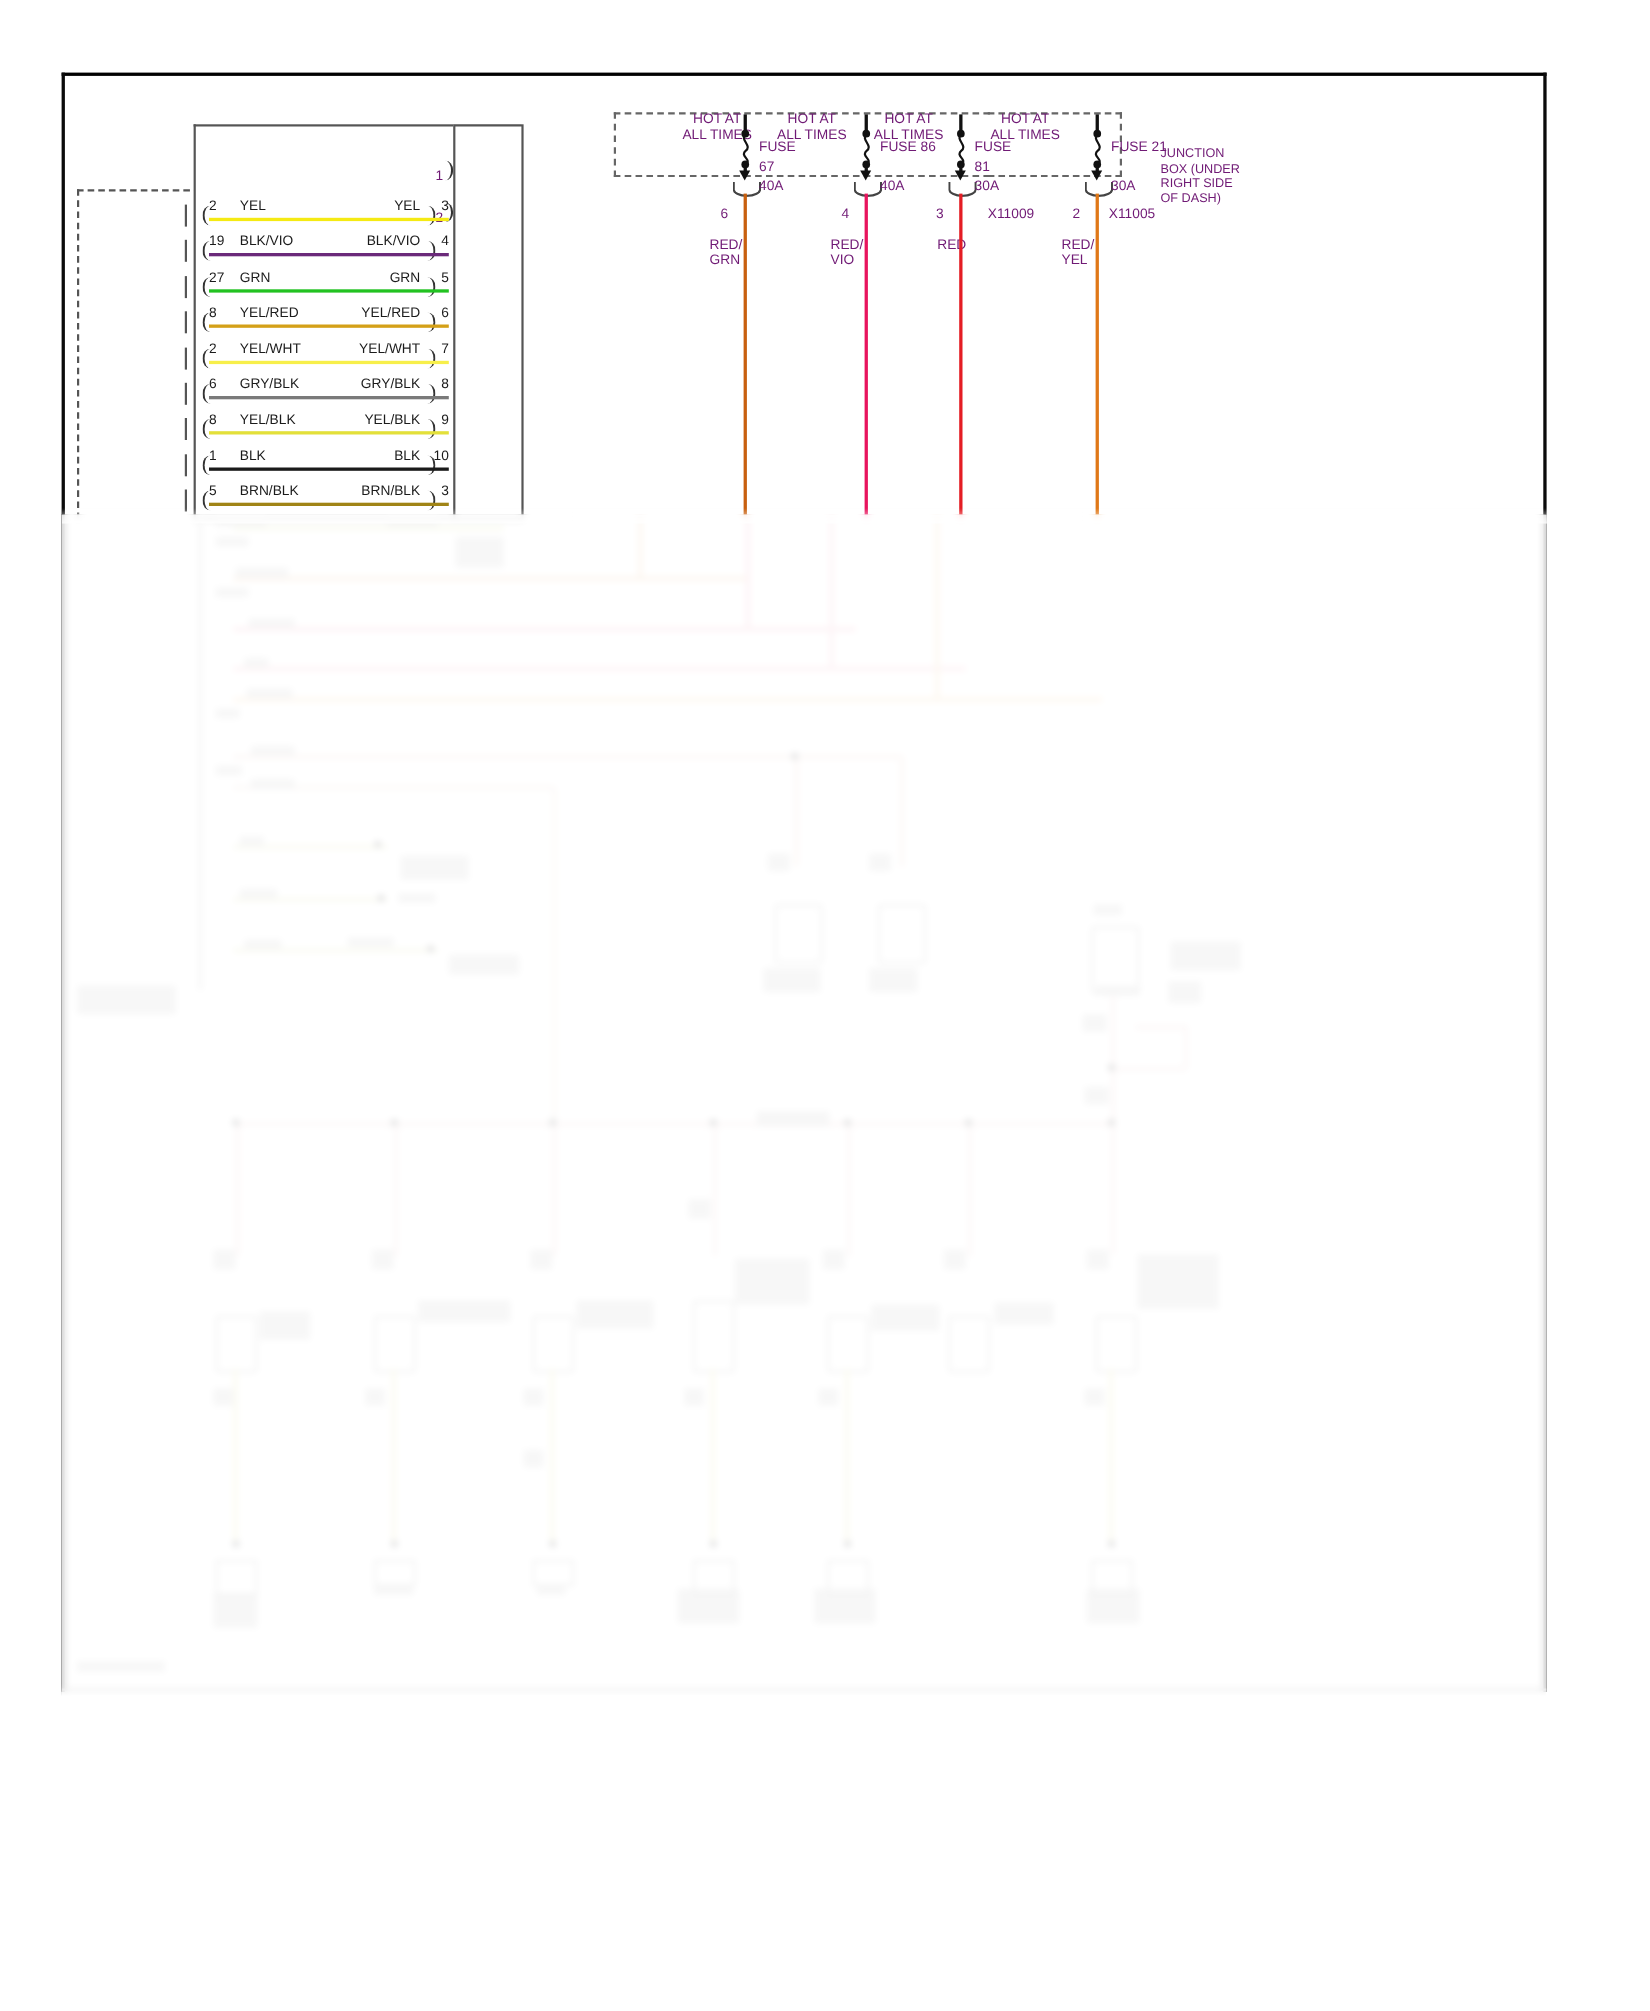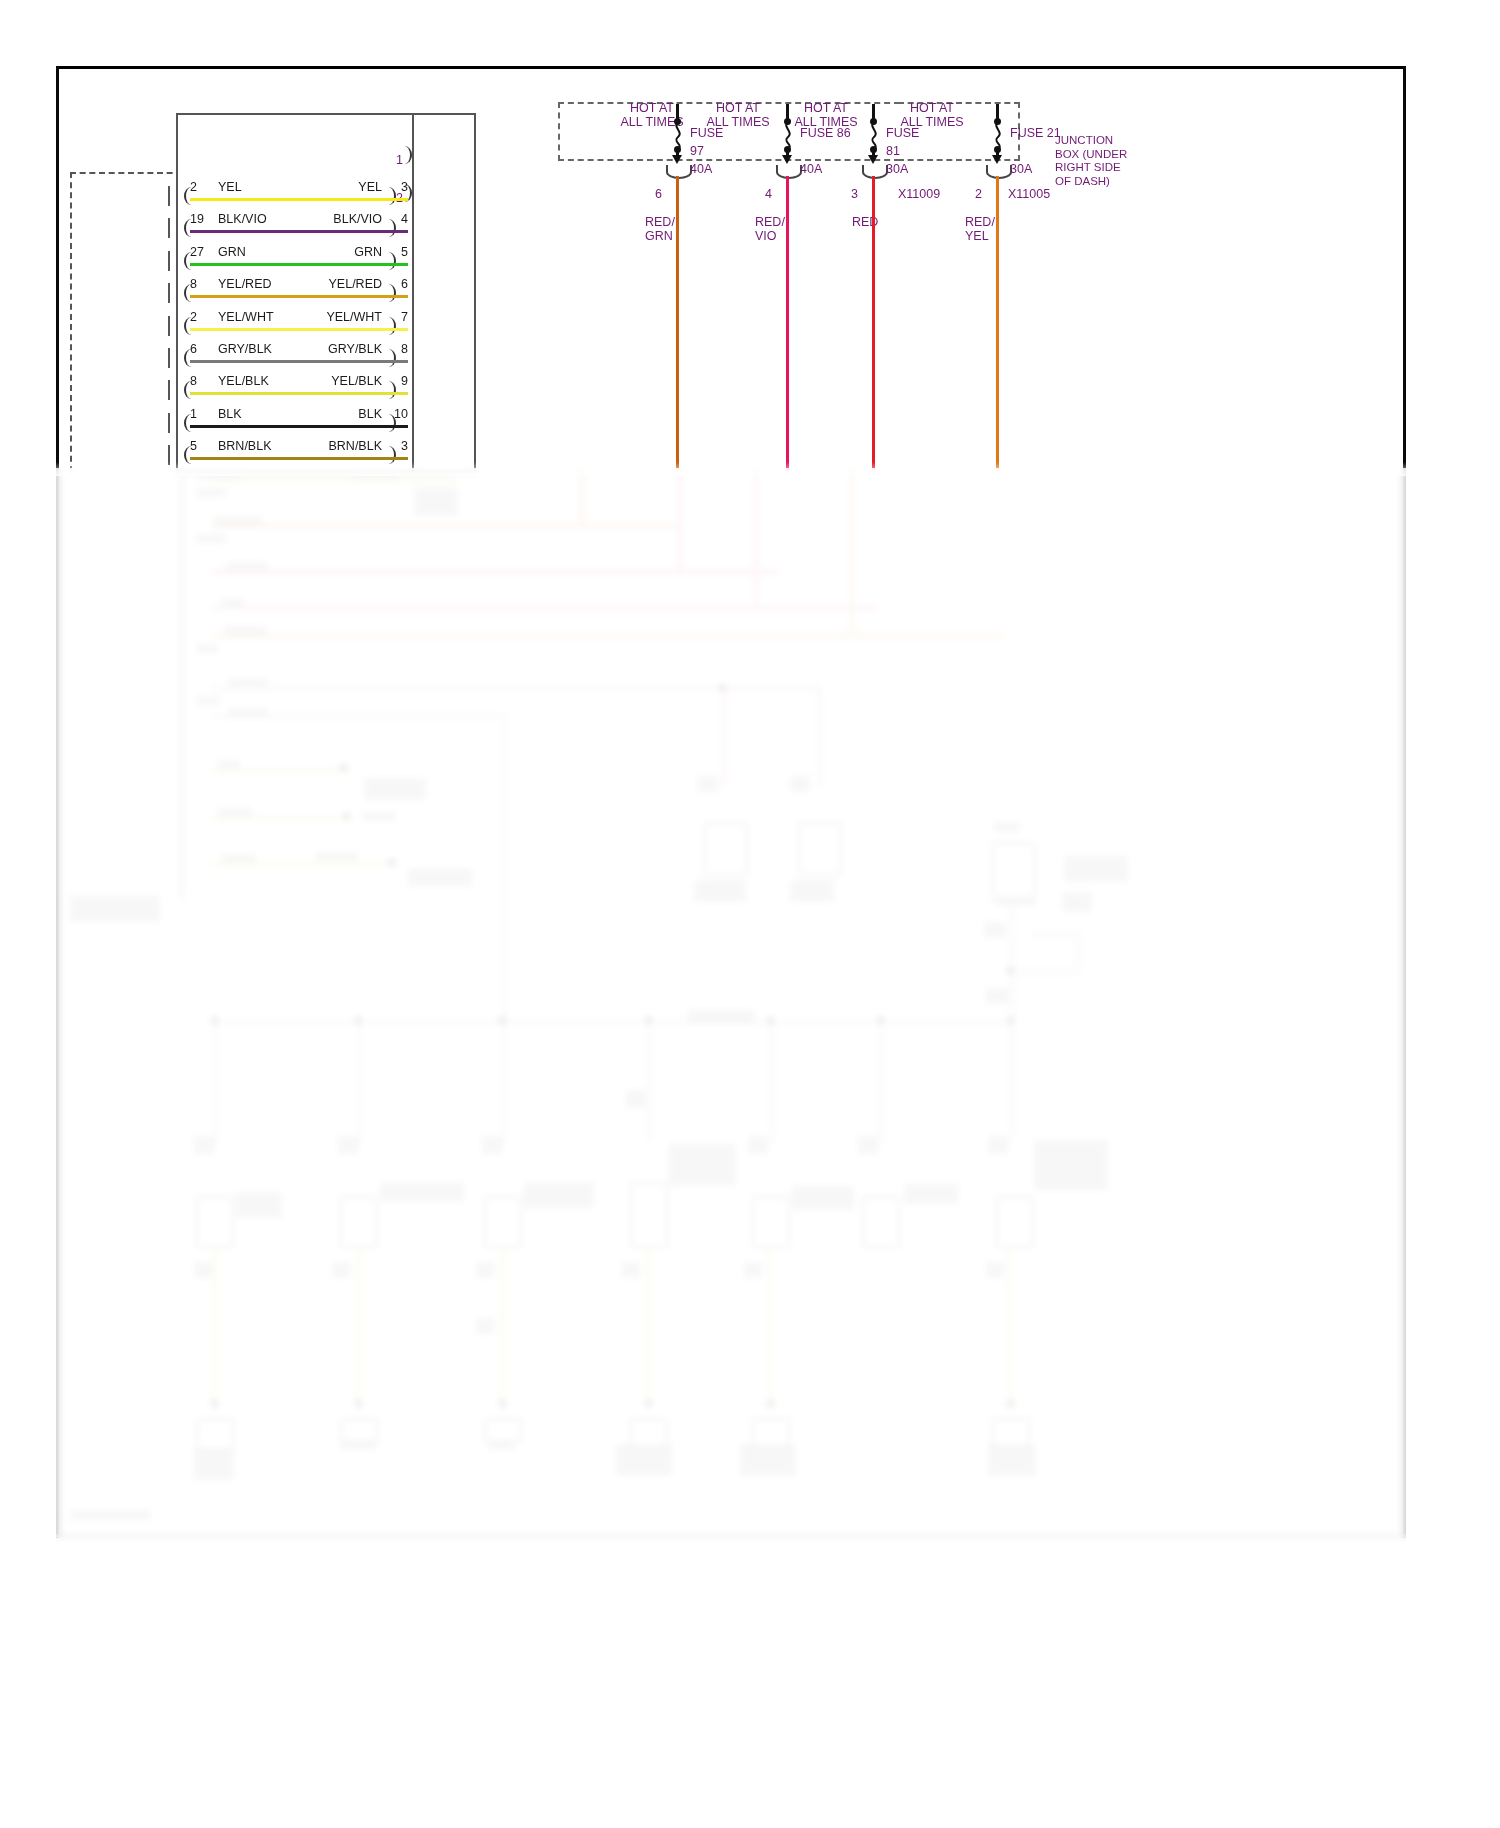--- a/index.html
+++ b/index.html
@@ -92,21 +92,21 @@
       <div class="dot" style="top:0;"></div>
       <svg width="16" height="28" style="position:absolute;left:-6px;top:4px;">
         <path d="M7 0 C 1 5, 13 10, 7 15 C 1 20, 13 23, 7 27" stroke="#111" stroke-width="2" fill="none"></path>
       </svg>
       <div class="dot" style="top:28px;"></div>
     </div>
     <div class="vwire" style="left:676px;top:148px;height:10px;background:#111;"></div>
     <div class="arrow" style="left:672px;top:155px;"></div>
     <div class="pin-arc" style="left:666px;top:165px;"></div>
     <div class="t" style="left:690px;top:111px;">FUSE</div>
-    <div class="t" style="left:690px;top:129px;">97</div>
+    <div class="t" style="left:690px;top:129px;">67</div>
     <div class="t" style="left:690px;top:147px;">40A</div>
     <div class="t" style="left:655px;top:172px;">6</div>
     <div class="t" style="left:645px;top:200px;width:40px;">RED/
 GRN</div>
     <div class="vwire" style="left:676px;top:176px;height:296px;background:#c8600f;"></div>
   </div>
 
   <div>
     <div class="t c" style="left:678px;top:86px;width:120px;">HOT AT
 ALL TIMES</div>

